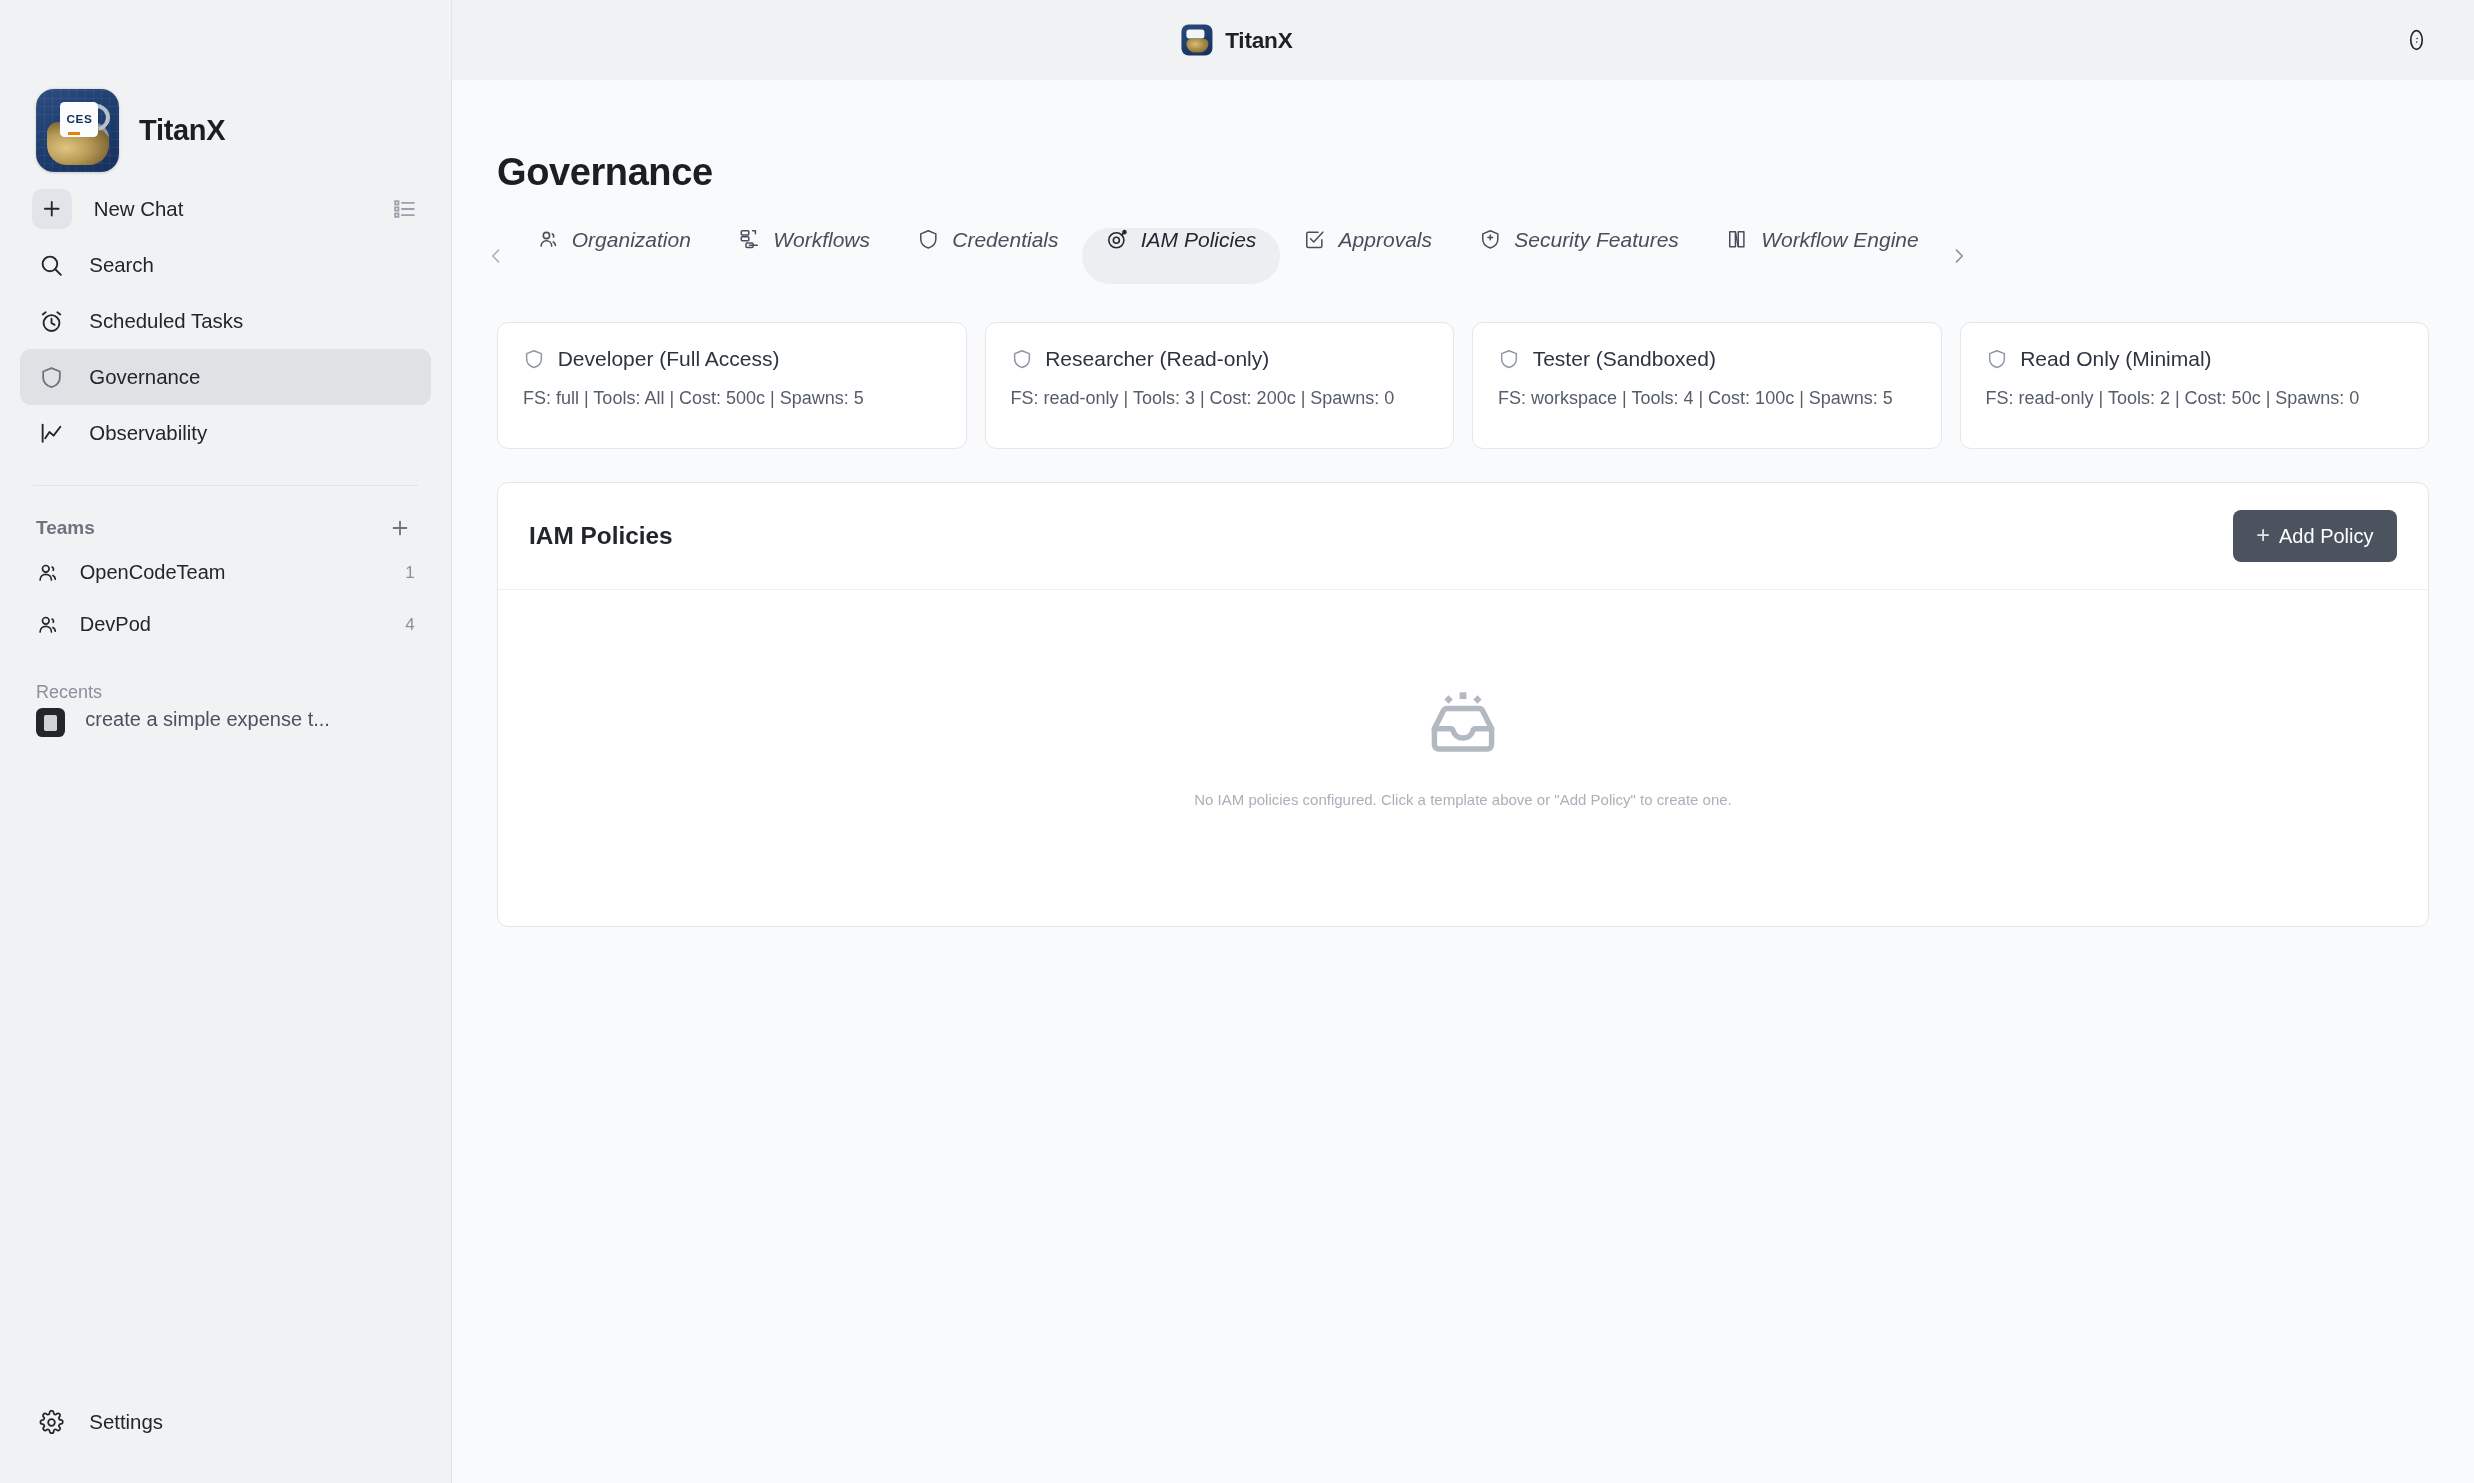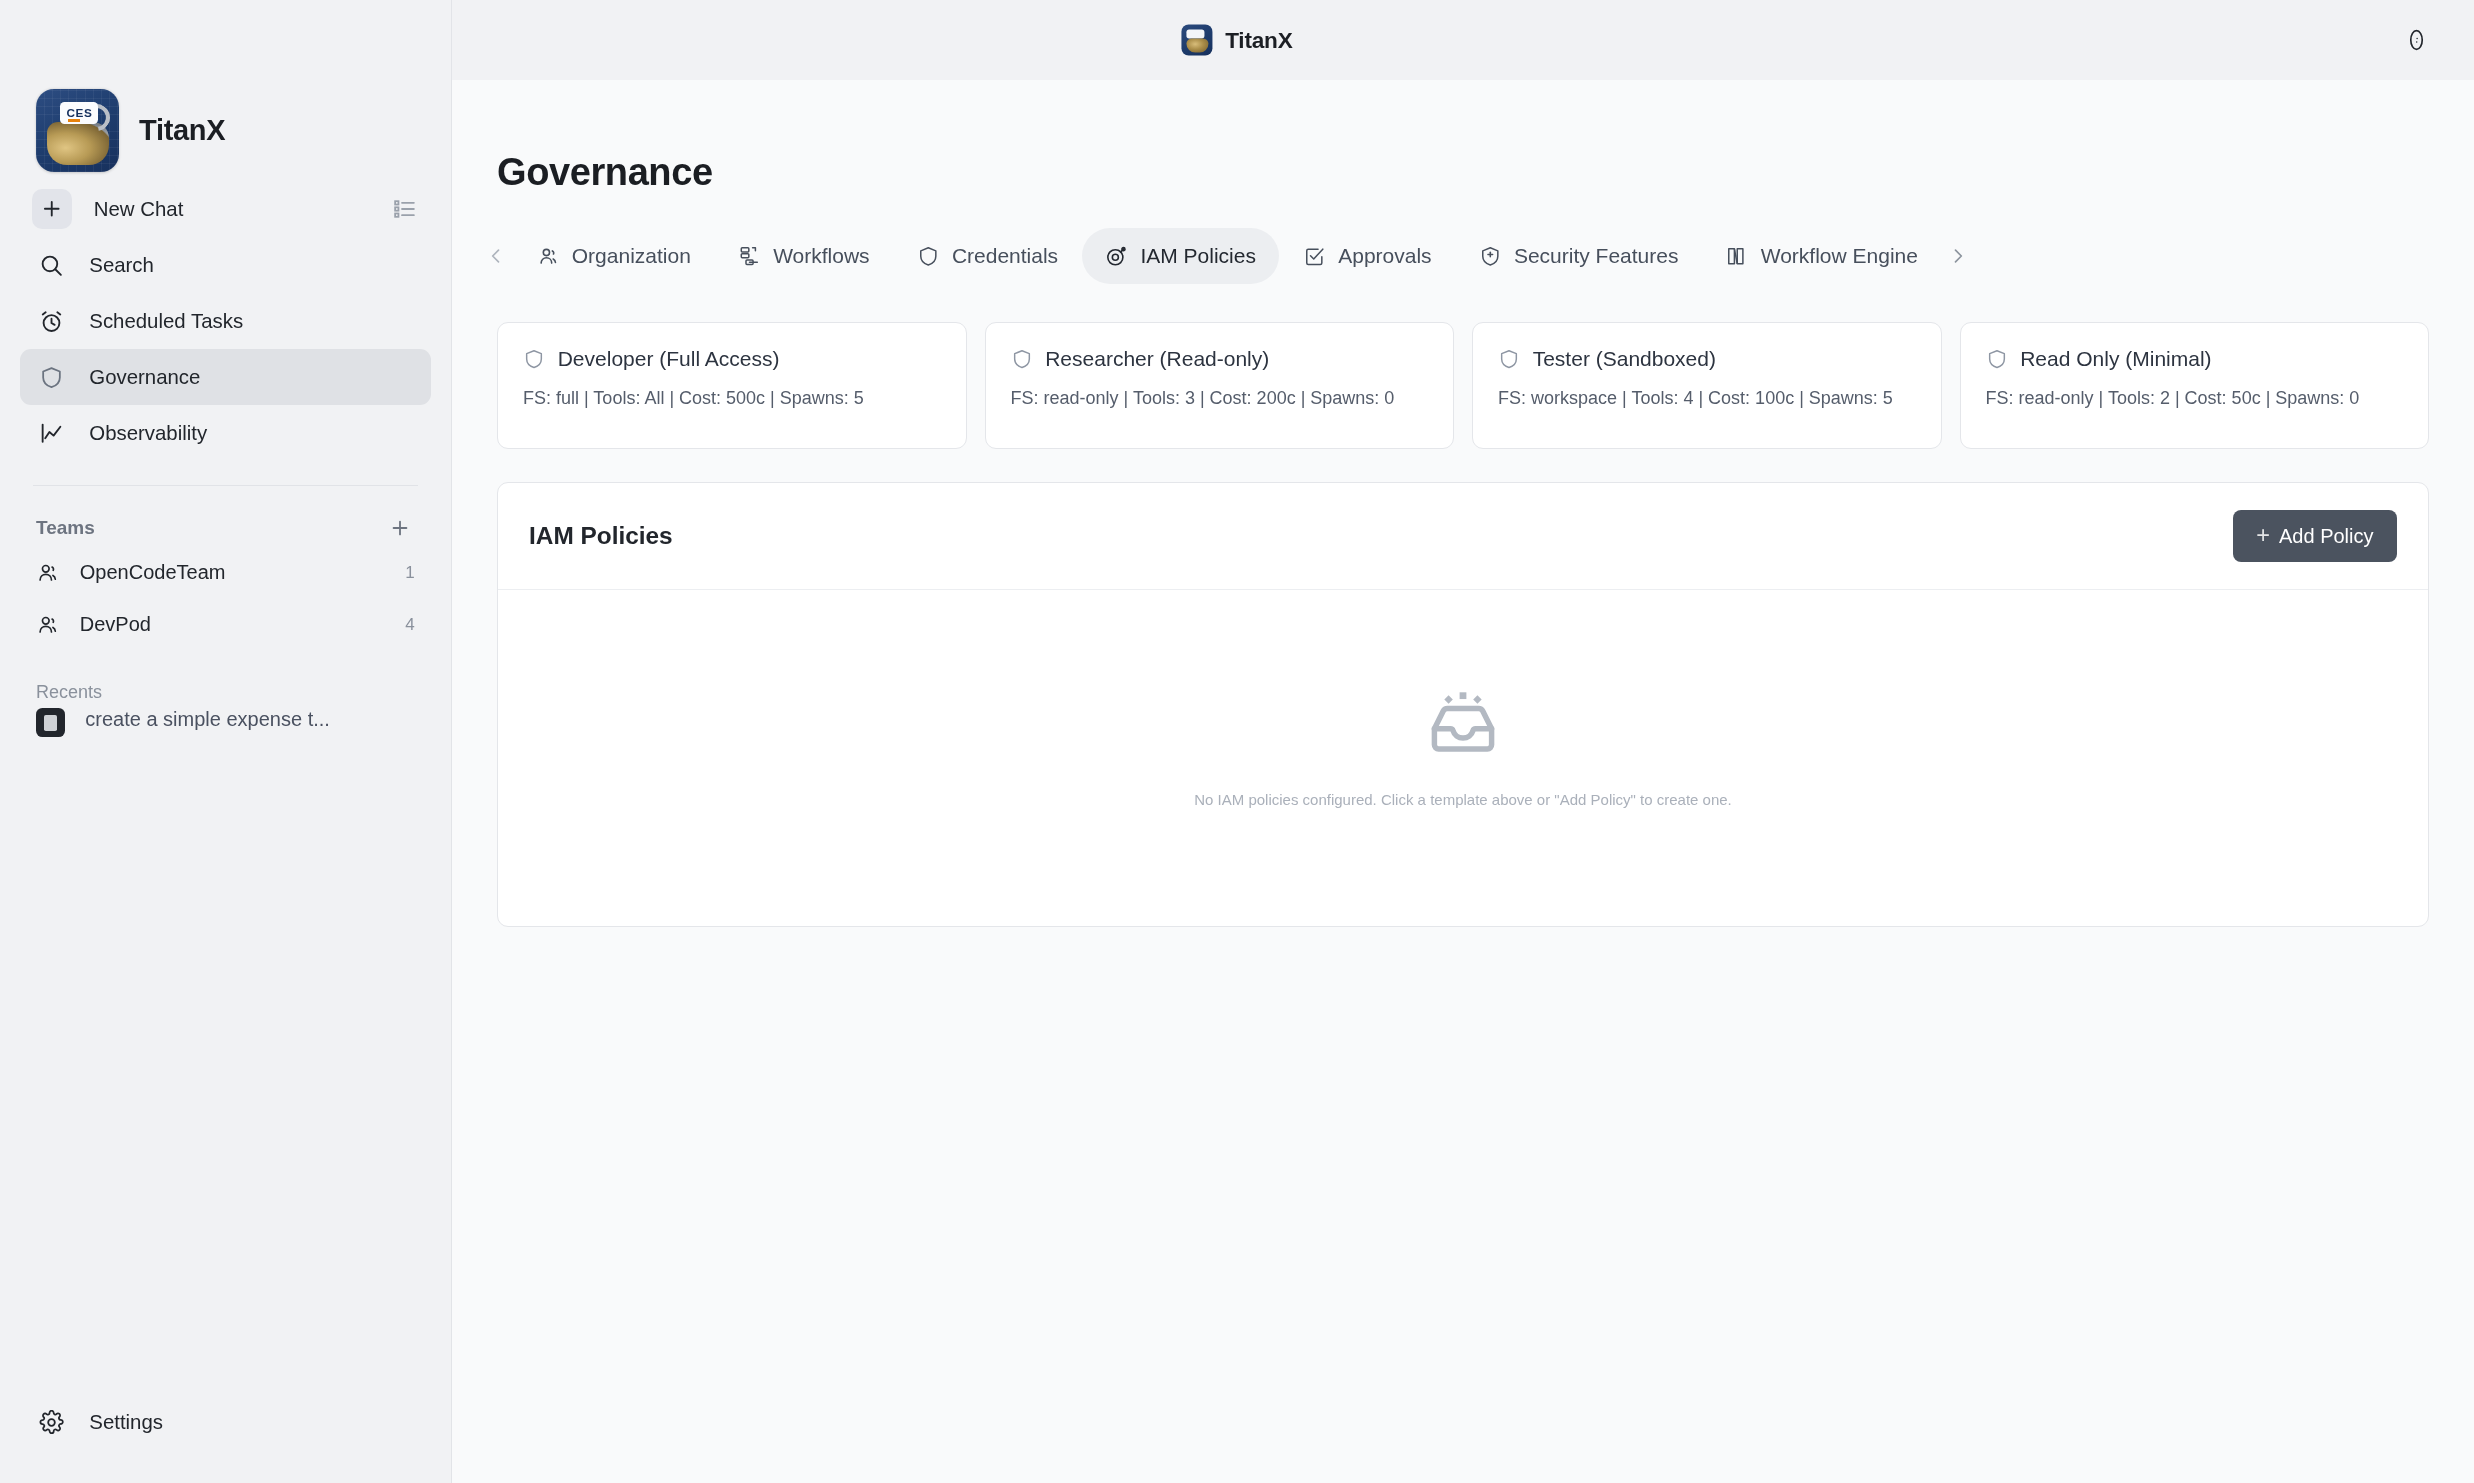--- a/index.html
+++ b/index.html
@@ -64,21 +64,21 @@
     box-shadow: 0 0.9px 2.7px rgba(0,0,0,.18);
   }
   .brand-logo .chip {
     position: absolute; inset: 0;
     background:
       repeating-linear-gradient(0deg, rgba(255,255,255,.05) 0 0.9px, transparent 0.9px 8.1px),
       repeating-linear-gradient(90deg, rgba(255,255,255,.05) 0 0.9px, transparent 0.9px 8.1px);
   }
   .brand-logo .ces {
     position: absolute; left: 24.4px; top: 12.7px;
-    width: 38px; height: 22px; background: #fbfcfe; border-radius: 4.5px;
+    width: 38px; height: 35px; background: #fbfcfe; border-radius: 4.5px;
     color: #15305e; font-size: 11.8px; font-weight: 800; letter-spacing: 0.5px;
     display: flex; align-items: center; justify-content: center;
     font-family: "Liberation Sans", sans-serif;
   }
   .brand-logo .ces::after{
     content:""; position:absolute; left:7.2px; bottom:1.8px; width:12.7px; height:2.7px; background:#e8820c;
   }
   .brand-logo .scorp {
     position: absolute; left: 11px; bottom: 7.2px; width: 62px; height: 43px;
     background:
@@ -152,23 +152,23 @@
 
   .tabs {
     display: flex; align-items: center; gap: 0;
     padding: 27px 0 0 27px; margin-top: 7.2px;
   }
   .tab-arrow {
     width: 34px; height: 34px; display:flex; align-items:center; justify-content:center;
     color: #aeb4bd; cursor: pointer; flex: none;
   }
   .tab {
-    display: flex; align-items: center; gap: 12.7px;
+    display: flex; gap: 12.7px;
     height: 56px; padding: 0 23.5px; border-radius: 28px;
-    font-size: 21px; color: #474f5c; cursor: pointer; white-space: nowrap;
+    font-size: 21px; color: #474f5c; cursor: pointer; white-space: nowrap; font-style: italic;
   }
   .tab.active { background: #eceef1; color: #232830; }
 
   .templates {
     display: flex; gap: 18px; padding: 38px 45px 0 45px;
   }
   .tpl-card {
     flex: 1 1 0; min-width: 0;
     background: #fff; border: 0.9px solid #e4e6ea; border-radius: 11px;
     padding: 23.5px 25px 27px 25px; cursor: pointer;

